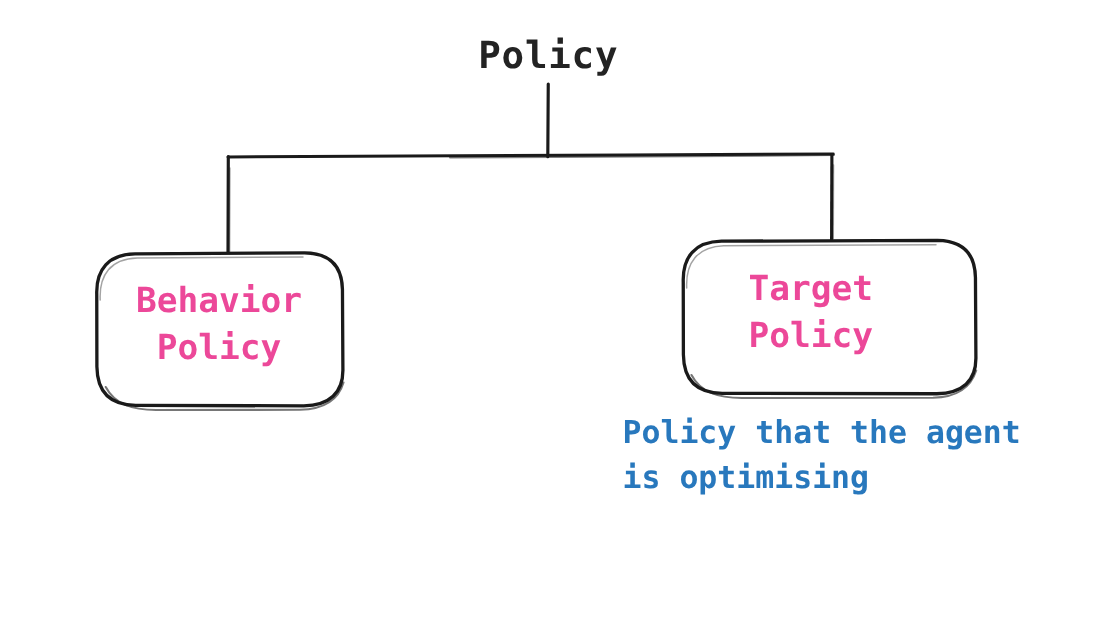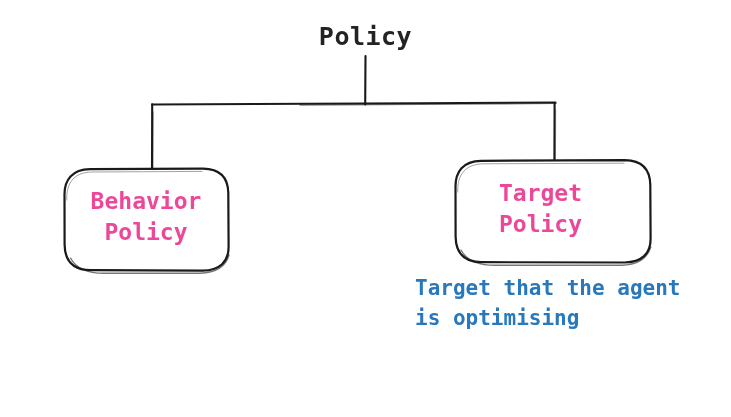--- a/index.html
+++ b/index.html
@@ -146,16 +146,16 @@
 
   <div class="node-title">Policy</div>
 
   <div class="box-label" id="label-behavior">Behavior
 Policy</div>
 
   <div class="box-label" id="label-target">Target
 Policy</div>
 
 
-  <div class="caption" id="caption-target">Target that the agent
+  <div class="caption" id="caption-target">Policy that the agent
 is optimising</div>
 
 </div>
 
 </body></html>

